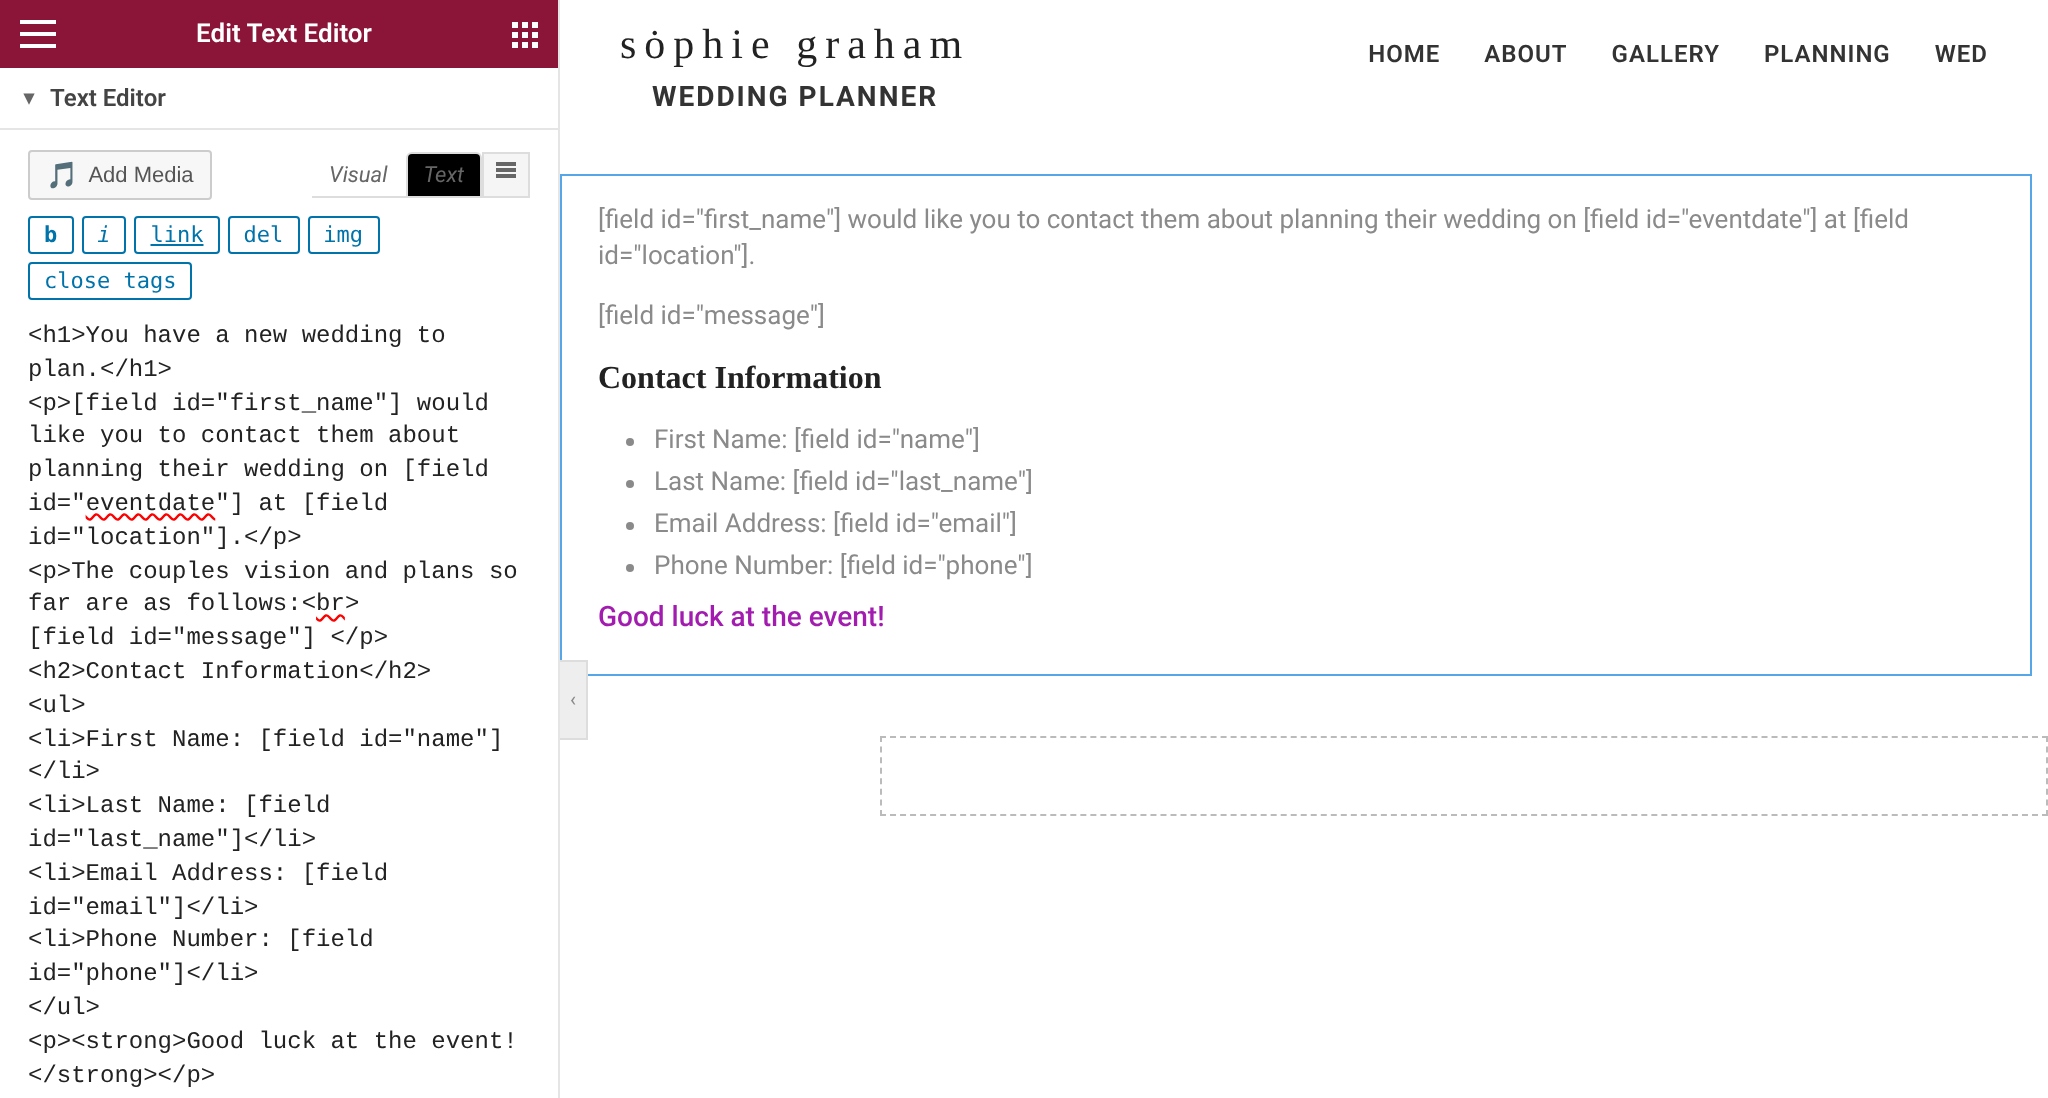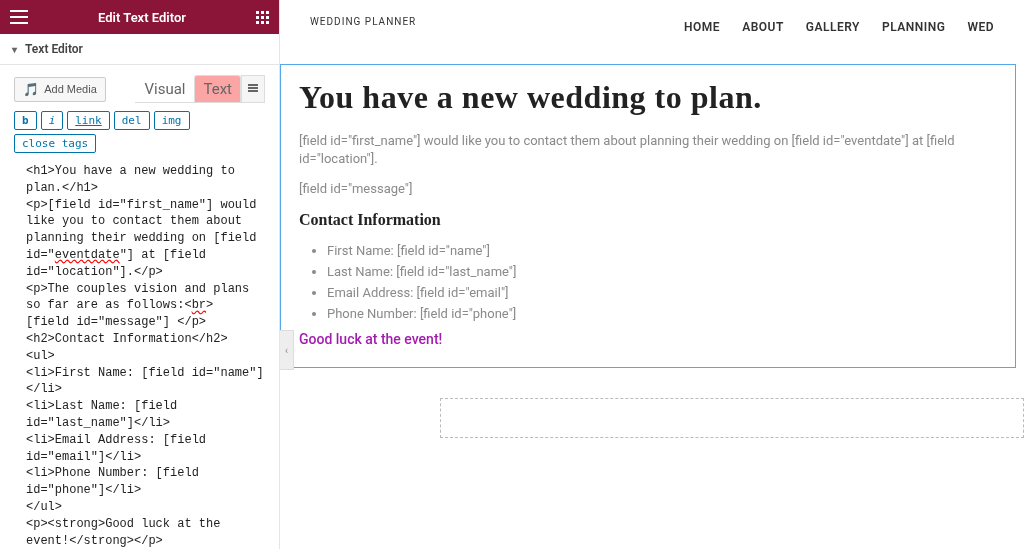--- a/index.html
+++ b/index.html
@@ -12,35 +12,35 @@
 .sidebar-title { font-size: 13px; font-weight: 600; }
 .grid-icon { display: grid; grid-template-columns: repeat(3, 3px); grid-template-rows: repeat(3, 3px); gap: 2px; cursor:pointer; }
 .grid-icon span { background: #fff; width: 3px; height: 3px; }
 .accordion { border-bottom: 1px solid #e5e5e5; padding: 8px 12px; display: flex; align-items: center; font-size: 12px; font-weight: 600; color: #444; cursor: pointer; }
 .caret { margin-right: 8px; font-size: 10px; color: #666; }
 .panel-body { flex: 1; overflow-y: auto; padding: 10px 14px; background: #fff; }
 .media-bar { display: flex; align-items: center; margin-bottom: 8px; }
 .add-media-btn { border: 1px solid #ccc; background: #f7f7f7; padding: 4px 8px; font-size: 11px; color: #555; cursor: pointer; display: inline-flex; align-items: center; gap: 5px; border-radius:2px; }
 .media-icon { font-size: 13px; }
 .tabs { margin-left: auto; display: flex; align-items: flex-end; border-bottom: 1px solid #ddd; }
-.tab { padding: 4px 8px; font-size: 15px; color: #666; cursor: pointer; border:1px solid transparent; border-bottom:none; }
-.tab.active { border-color: #ddd; background:#fca5a5; border-top-left-radius:3px; border-top-right-radius:3px; }
+.tab { padding: 4px 8px; font-size: 11px; color: #666; cursor: pointer; border:1px solid transparent; border-bottom:none;font-style:italic; }
+.tab.active { border-color: #ddd; background:#000000; border-top-left-radius:3px; border-top-right-radius:3px; }
 .tab.iconbtn { padding:4px 6px; background:#f5f5f5; border:1px solid #ddd; border-bottom:none; }
 .fs-icon { display:inline-block; width:10px; height:10px; }
 .fs-icon::before{content:"";display:block;width:10px;height:2px;background:#666;box-shadow:0 3px 0 #666,0 6px 0 #666;}
 .qt-row { display: flex; flex-wrap: wrap; gap: 4px; margin-bottom: 10px; margin-top:4px; }
 .qt-btn { border: 1px solid #0073aa; color: #0073aa; background: #fff; padding: 2px 7px; font-size: 11px; cursor: pointer; border-radius:2px; font-family: monospace; }
 .qt-btn.link{ text-decoration:underline; }
-.code-area { font-family: "Courier New", monospace; font-size: 12px; line-height: 1.4; color: #222; white-space: pre-wrap; word-break: break-word; margin-left: 12px; }
+.code-area { font-family: "Courier New", monospace; font-size: 12px; line-height: 1.4; color: #222; white-space: pre-wrap; word-break: break-word; }
 .code-area .err{ text-decoration: red wavy underline; }
 .preview { flex: 1; background: #fff; position: relative; overflow:hidden; }
 .site-header { display:flex; align-items:flex-start; padding: 10px 30px 30px 30px; }
 .logo-block { text-align:center; }
 .logo { font-family: Georgia, serif; font-size: 21px; letter-spacing: 4px; color:#222; }
-.tagline { font-size:10px; letter-spacing:1px; font-weight:400; margin-top:6px; color:#333; }
+.tagline { font-size:14px; letter-spacing:1px; font-weight:700; margin-top:6px; color:#333; }
 .nav { margin-left:auto; display:flex; gap:22px; padding-top:10px;justify-content:center; }
 .nav a { font-size:12px; font-weight:600; letter-spacing:0.5px; color:#333; text-decoration:none; cursor:pointer; }
 .content-frame { border:1px solid #56a7e8; margin:0 8px 0 0; padding: 14px 18px 20px 18px; }
 .content-frame h1 { font-family: Georgia, serif; font-size:32px; font-weight:700; letter-spacing:0.5px; margin-bottom:16px; color:#222; }
 .content-frame p.meta { color:#8a8a8a; font-size:13px; margin-bottom:12px; line-height:1.4; }
 .content-frame h2 { font-family: Georgia, serif; font-size:16px; font-weight:700; margin: 12px 0 14px; color:#222; }
 .content-frame ul { list-style: disc; margin-left:28px; color:#8a8a8a; font-size:13px; }
 .content-frame ul li { margin-bottom:6px; }
 .goodluck { font-size:14px; color:#a21caf; margin-top:10px; font-weight:500; }
 .collapse-handle { position:absolute; top:330px; left:0; width:14px; height:40px; background:#eee; border:1px solid #ddd; display:flex; align-items:center; justify-content:center; font-size:10px; color:#888; cursor:pointer; border-left:none; }
@@ -106,32 +106,32 @@
 <span>&lt;li&gt;Phone Number: [field id="phone"]&lt;/li&gt;</span>
 <span>&lt;/ul&gt;</span>
 <span>&lt;p&gt;&lt;strong&gt;Good luck at the event!&lt;/strong&gt;&lt;/p&gt;</span></div>
     </div>
   </div>
 
   <div class="preview">
     <div class="collapse-handle">‹</div>
     <div class="site-header">
       <div class="logo-block">
+        <div class="logo">sȯphie graham</div>
         <div class="tagline">WEDDING PLANNER</div>
       </div>
       <div class="nav">
         <a>HOME</a>
         <a>ABOUT</a>
         <a>GALLERY</a>
         <a>PLANNING</a>
         <a>WED</a>
       </div>
     </div>
     <div class="content-frame">
-      <h1>You have a new wedding to plan.</h1>
       <p class="meta">[field id="first_name"] would like you to contact them about planning their wedding on [field id="eventdate"] at [field id="location"].</p>
       <p class="meta">[field id="message"]</p>
       <h2>Contact Information</h2>
       <ul>
         <li>First Name: [field id="name"]</li>
         <li>Last Name: [field id="last_name"]</li>
         <li>Email Address: [field id="email"]</li>
         <li>Phone Number: [field id="phone"]</li>
       </ul>
       <div class="goodluck">Good luck at the event!</div>

